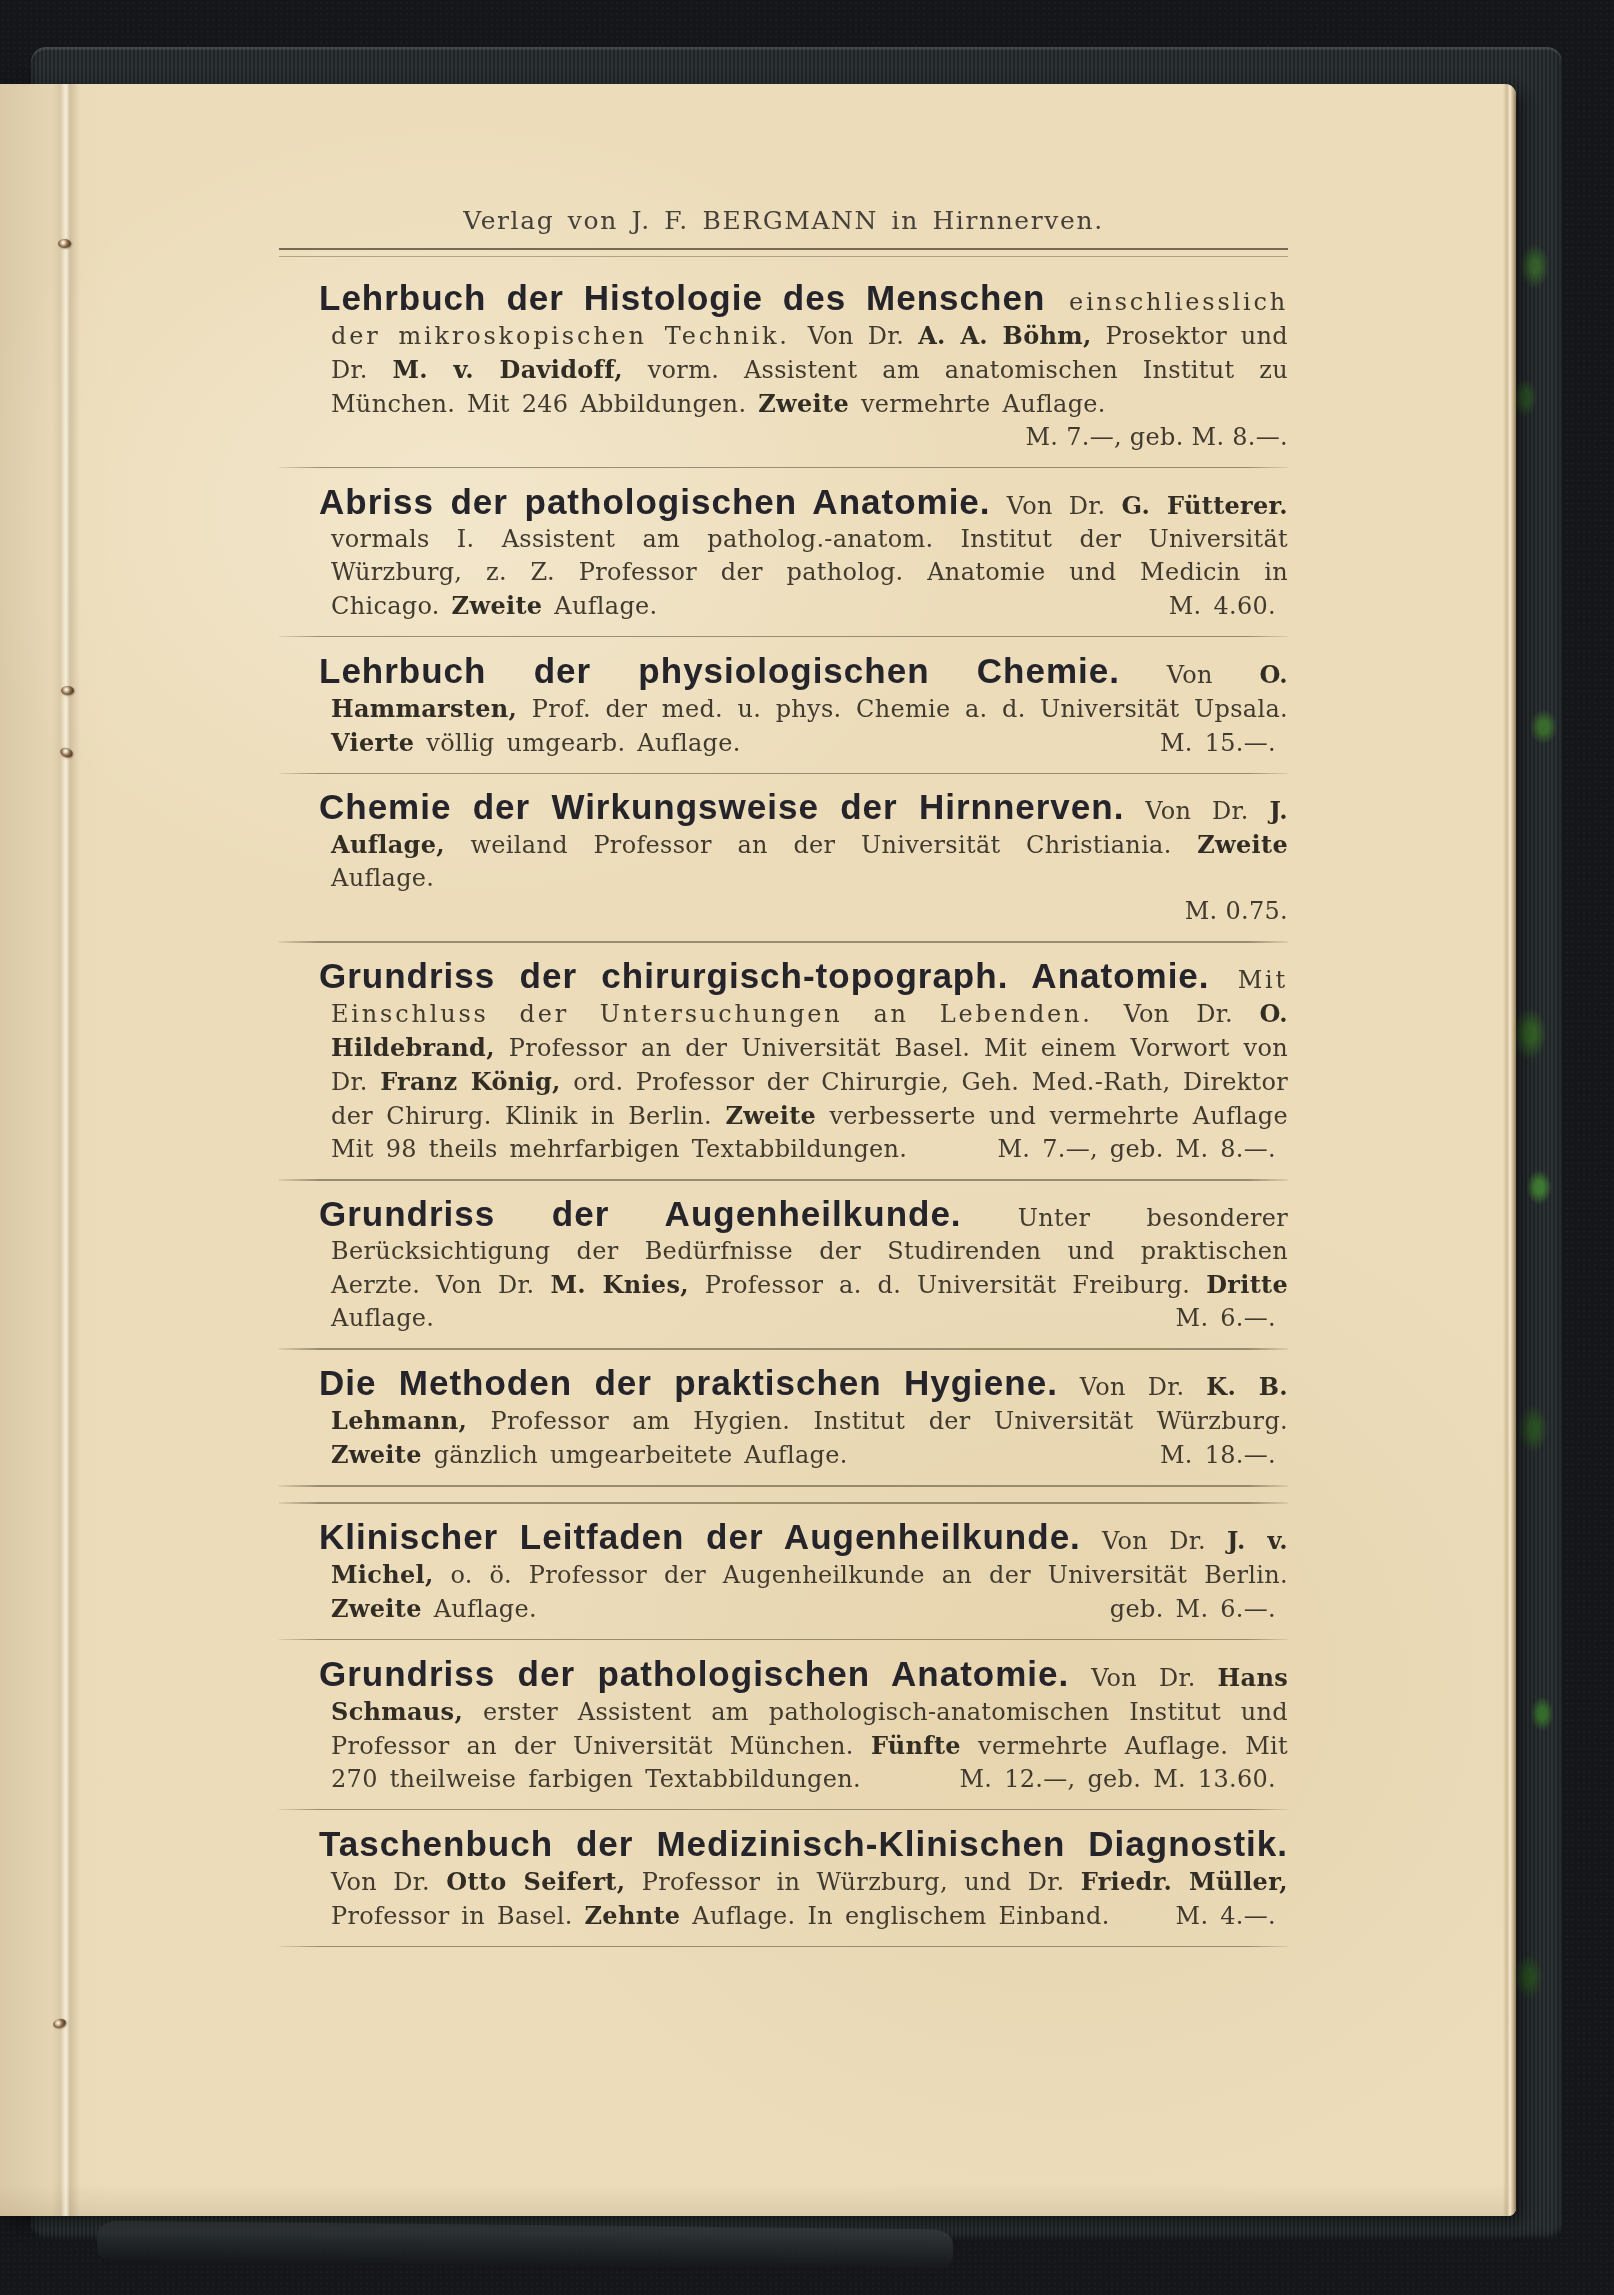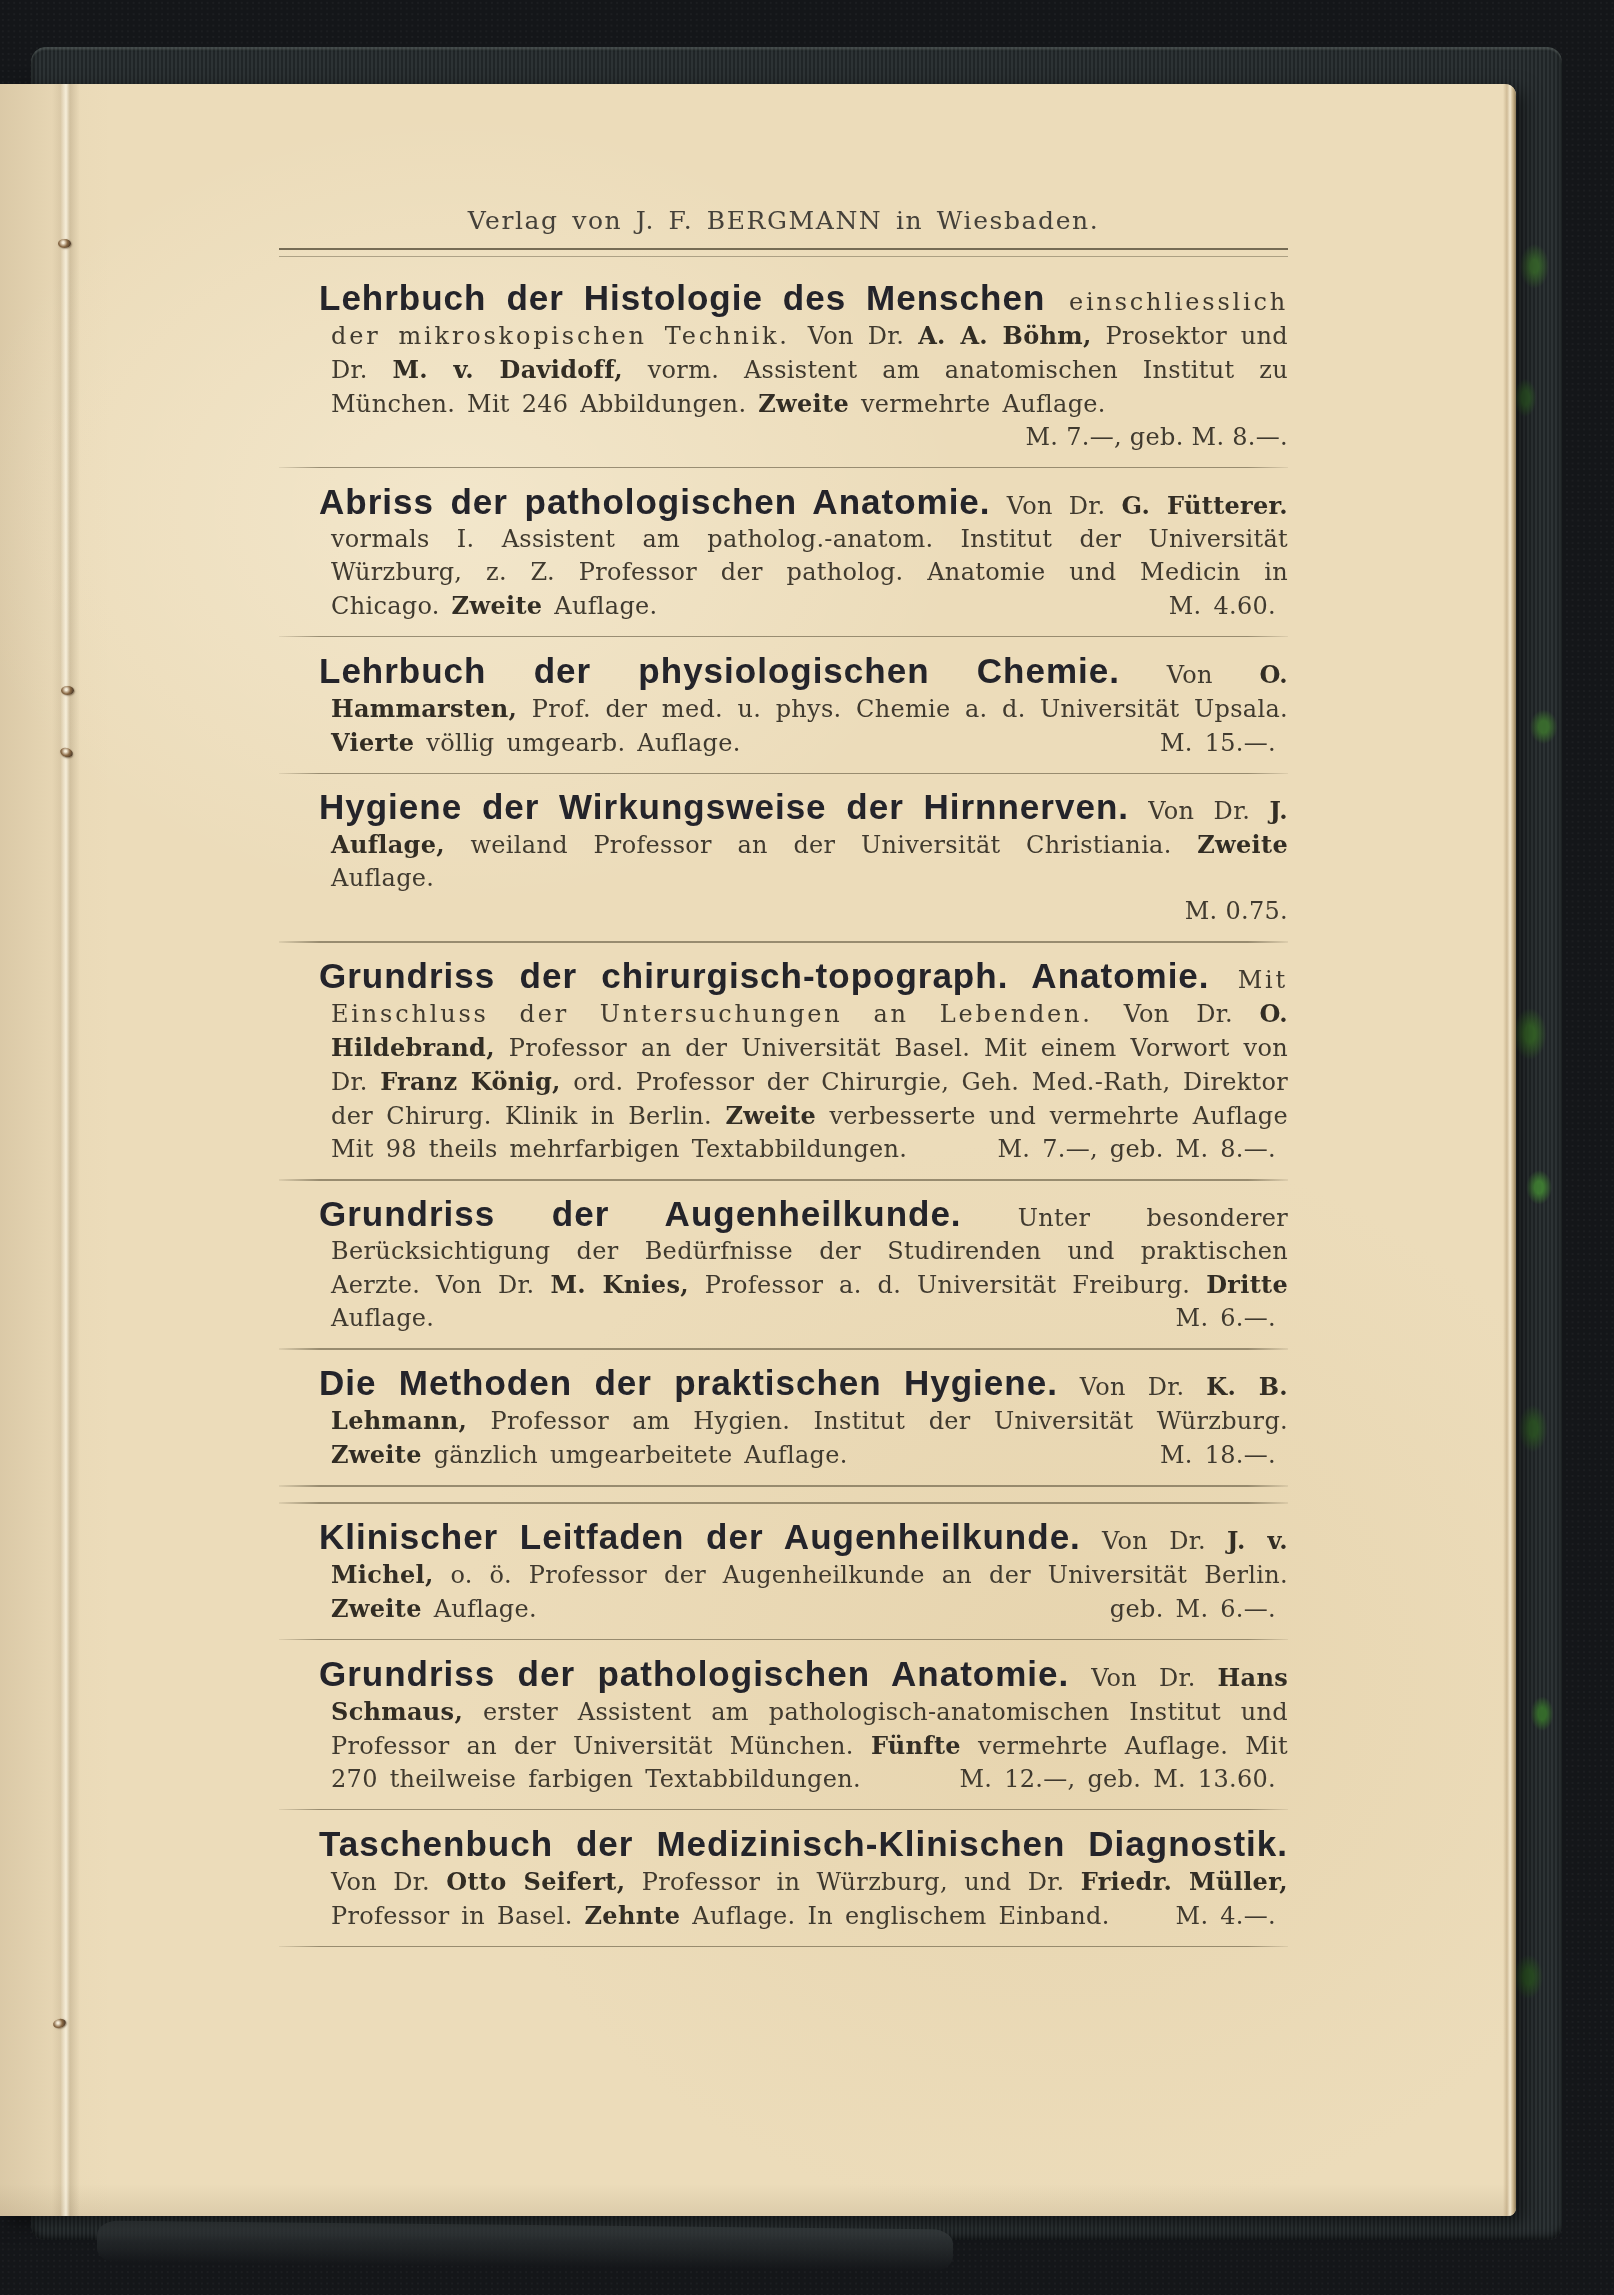--- a/index.html
+++ b/index.html
@@ -93,41 +93,41 @@
 
 <div class="page">
   <div class="crease"></div>
   <div class="page-stack-edge"></div>
   <div class="stitch" style="left:58px;top:155px;"></div>
   <div class="stitch" style="left:61px;top:602px;"></div>
   <div class="stitch" style="left:60px;top:664px;transform:rotate(20deg);"></div>
   <div class="stitch" style="left:53px;top:1935px;transform:rotate(-15deg);"></div>
 
   <div class="content">
-    <div class="pub-header">Verlag von J. F. BERGMANN in Wiesbaden.</div>
+    <div class="pub-header">Verlag von J. F. BERGMANN in Hirnnerven.</div>
     <div class="double-rule">
       <div class="r1"></div>
       <div class="r2"></div>
     </div>
     <div class="entries">
         <div class="entry">
           <p class="entry-body"><span class="seg-title">Lehrbuch der Histologie des Menschen</span><span class="seg-spaced"> einschliesslich der mikroskopischen Technik. </span><span class="seg-plain">Von Dr. </span><span class="seg-bold">A. A. Böhm,</span><span class="seg-plain"> Prosektor und Dr. </span><span class="seg-bold">M. v. Davidoff,</span><span class="seg-plain"> vorm. Assistent am anatomischen Institut zu München. Mit 246 Abbildungen. </span><span class="seg-bold">Zweite</span><span class="seg-plain"> vermehrte Auflage.</span></p>
           <div class="price-row">M. 7.—, geb. M. 8.—.</div>
         </div>
         <div class="rule"></div>
         <div class="entry">
           <p class="entry-body"><span class="seg-title">Abriss der pathologischen Anatomie.</span><span class="seg-plain"> Von Dr. </span><span class="seg-bold">G. Fütterer.</span><span class="seg-plain"> vormals I. Assistent am patholog.-anatom. Institut der Universität Würzburg, z. Z. Professor der patholog. Anatomie und Medicin in Chicago. </span><span class="seg-bold">Zweite</span><span class="seg-plain"> Auflage.</span><span class="price-inline">M. 4.60.</span></p>
         </div>
         <div class="rule"></div>
         <div class="entry">
           <p class="entry-body"><span class="seg-title">Lehrbuch der physiologischen Chemie.</span><span class="seg-plain"> Von </span><span class="seg-bold">O. Hammarsten,</span><span class="seg-plain"> Prof. der med. u. phys. Chemie a. d. Universität Upsala. </span><span class="seg-bold">Vierte</span><span class="seg-plain"> völlig umgearb. Auflage.</span><span class="price-inline">M. 15.—.</span></p>
         </div>
         <div class="rule"></div>
         <div class="entry">
-          <p class="entry-body"><span class="seg-title">Hygiene der Wirkungsweise der Hirnnerven.</span><span class="seg-plain"> Von Dr. </span><span class="seg-bold">J. Auflage,</span><span class="seg-plain"> weiland Professor an der Universität Christiania. </span><span class="seg-bold">Zweite</span><span class="seg-plain"> Auflage.</span></p>
+          <p class="entry-body"><span class="seg-title">Chemie der Wirkungsweise der Hirnnerven.</span><span class="seg-plain"> Von Dr. </span><span class="seg-bold">J. Auflage,</span><span class="seg-plain"> weiland Professor an der Universität Christiania. </span><span class="seg-bold">Zweite</span><span class="seg-plain"> Auflage.</span></p>
           <div class="price-row">M. 0.75.</div>
         </div>
         <div class="rule"></div>
         <div class="entry">
           <p class="entry-body"><span class="seg-title">Grundriss der chirurgisch-topograph. Anatomie.</span><span class="seg-spaced"> Mit Einschluss der Untersuchungen an Lebenden. </span><span class="seg-plain">Von Dr. </span><span class="seg-bold">O. Hildebrand,</span><span class="seg-plain"> Professor an der Universität Basel. Mit einem Vorwort von Dr. </span><span class="seg-bold">Franz König,</span><span class="seg-plain"> ord. Professor der Chirurgie, Geh. Med.-Rath, Direktor der Chirurg. Klinik in Berlin. </span><span class="seg-bold">Zweite</span><span class="seg-plain"> verbesserte und vermehrte Auflage Mit 98 theils mehrfarbigen Textabbildungen.</span><span class="price-inline">M. 7.—, geb. M. 8.—.</span></p>
         </div>
         <div class="rule"></div>
         <div class="entry">
           <p class="entry-body"><span class="seg-title">Grundriss der Augenheilkunde.</span><span class="seg-plain"> Unter besonderer Berücksichtigung der Bedürfnisse der Studirenden und praktischen Aerzte. Von Dr. </span><span class="seg-bold">M. Knies,</span><span class="seg-plain"> Professor a. d. Universität Freiburg. </span><span class="seg-bold">Dritte</span><span class="seg-plain"> Auflage.</span><span class="price-inline">M. 6.—.</span></p>
         </div>

